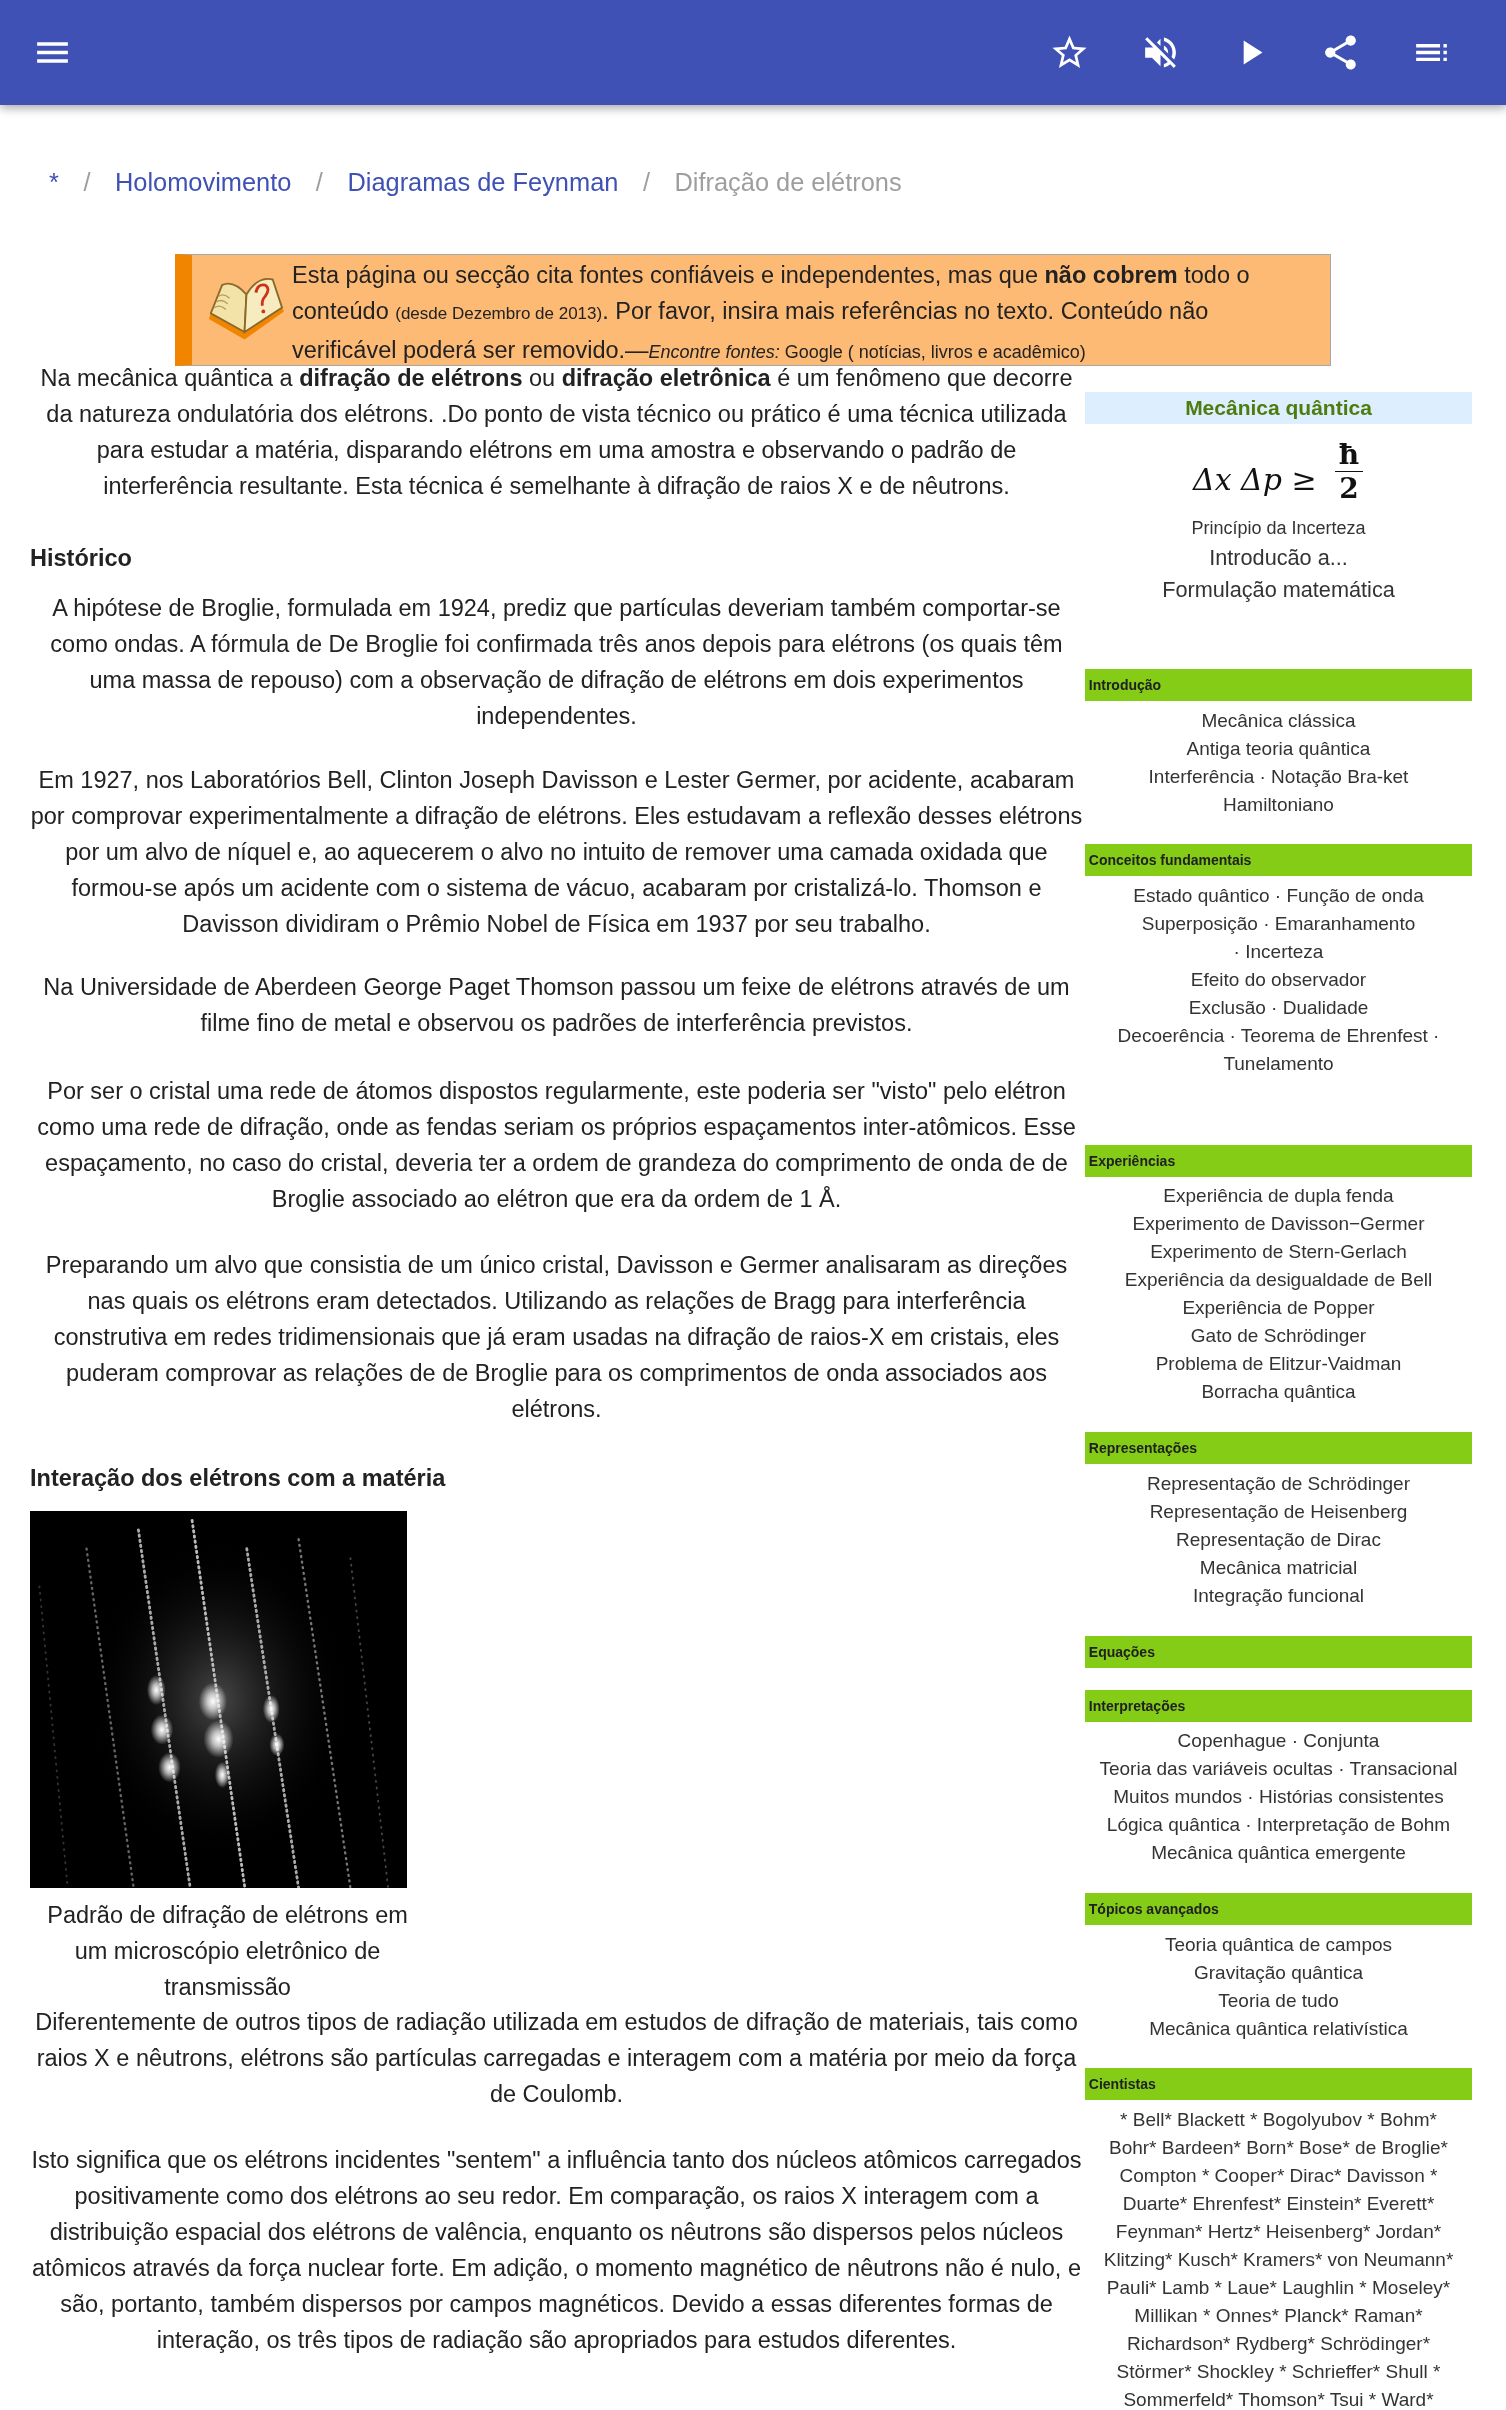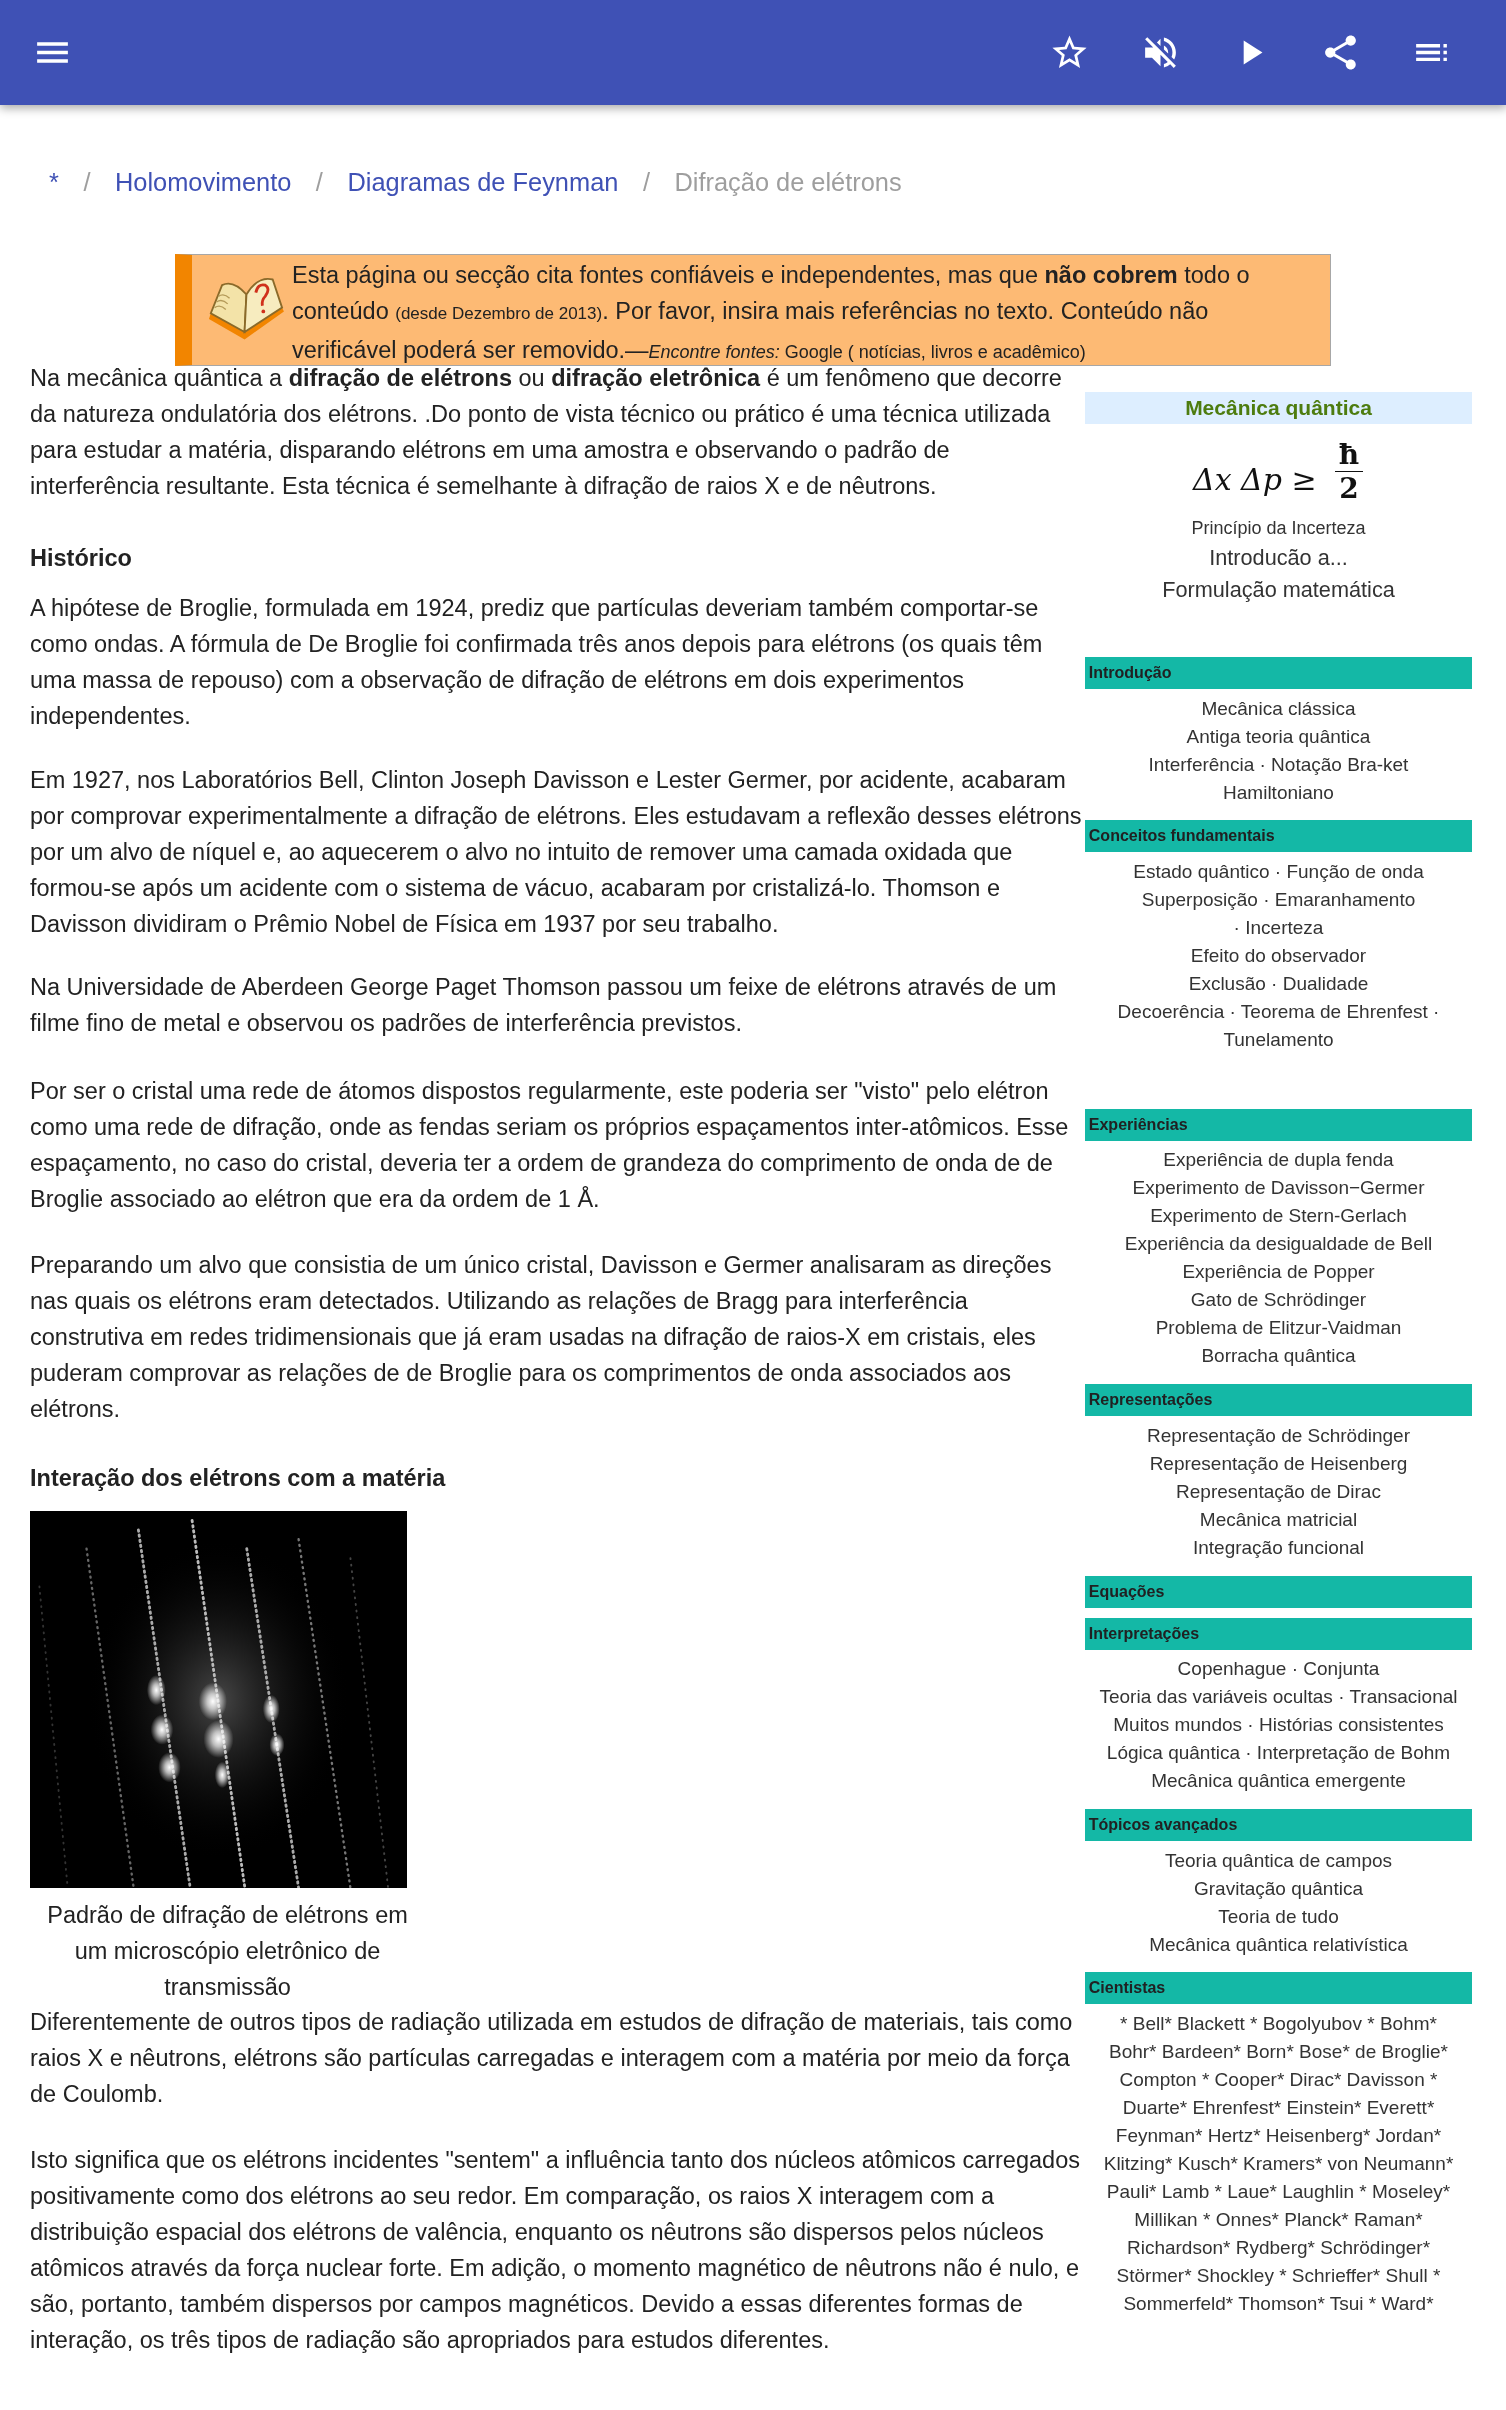--- a/index.html
+++ b/index.html
@@ -26,37 +26,37 @@
       background: #fdba74;
       margin-top: 12px;
     }
     .notice .book { position: absolute; left: 11.3px; top: 17px; width: 85px; height: 75px; }
     .notice .ntext { position: absolute; left: 100px; top: 1.9px; right: 19px; font-size: 23.5px; line-height: 36px; color: #222; }
     .notice .small { font-size: 17px; }
     .notice .ital { font-style: italic; font-size: 18px; }
     .notice .src { font-size: 18px; }
 
     .content { position: absolute; left: 30px; width: 1053px; font-size: 23.5px; line-height: 36px; color: #222; }
-    .content p { margin: 0; }
+    .content p { margin: 0; text-align: center; }
     .content b { font-weight: bold; }
     h2 { font-size: 35px; font-weight: bold; color: #202122; line-height: 43px; }
 
     .figure { position: absolute; left: 30px; top: 1511px; width: 377px; height: 377px; background: #000; overflow: hidden; }
     .caption { position: absolute; left: 30px; top: 1897px; width: 395px; font-size: 23.5px; line-height: 36px; color: #222; text-align: center; }
 
     .infobox { position: absolute; left: 1085px; top: 392px; width: 387px; font-size: 19px; color: #333; text-align: center; }
     .ib-title { background: #ddeeff; height: 32px; line-height: 32px; font-weight: bold; font-size: 21px; color: #4d7c0f; }
     .ib-formula { height: 90px; position: relative; font-family: "DejaVu Serif", "Liberation Serif", serif; color: #111; }
     .ib-formula .lhs { position: absolute; left: 108px; top: 38px; font-size: 30px; font-style: italic; }
     .ib-formula .frac { position: absolute; left: 250px; top: 15px; font-size: 28px; font-weight: bold; text-align: center; width: 28px; }
     .ib-formula .frac .num { display: block; border-bottom: 1.9px solid #111; line-height: 32px; }
     .ib-formula .frac .den { display: block; line-height: 34px; }
     .ib-caption { font-size: 18px; line-height: 28px; color: #333; }
     .ib-link { font-size: 21.7px; line-height: 32px; color: #333; cursor: pointer; }
-    .ib-section { background: #14b8a6; height: 32px; line-height: 32px; text-align: left; padding-left: 3.8px; font-weight: bold; font-size: 16px; color: #202122; margin-top: 10px; }
+    .ib-section { background: #84cc16; height: 32px; line-height: 32px; text-align: left; padding-left: 3.8px; font-weight: bold; font-size: 14px; color: #202122; margin-top: 22px; }
     .ib-items { font-size: 19px; line-height: 28px; padding: 5.6px 0 3.8px; }
     .ib-items .line { display: block; }
     .ib-items .lk { cursor: pointer; }
   </style>
 </head>
 <body>
 
 <div class="appbar">
   <div class="ic" style="left:28px;">
     <svg viewBox="0 0 24 24">

